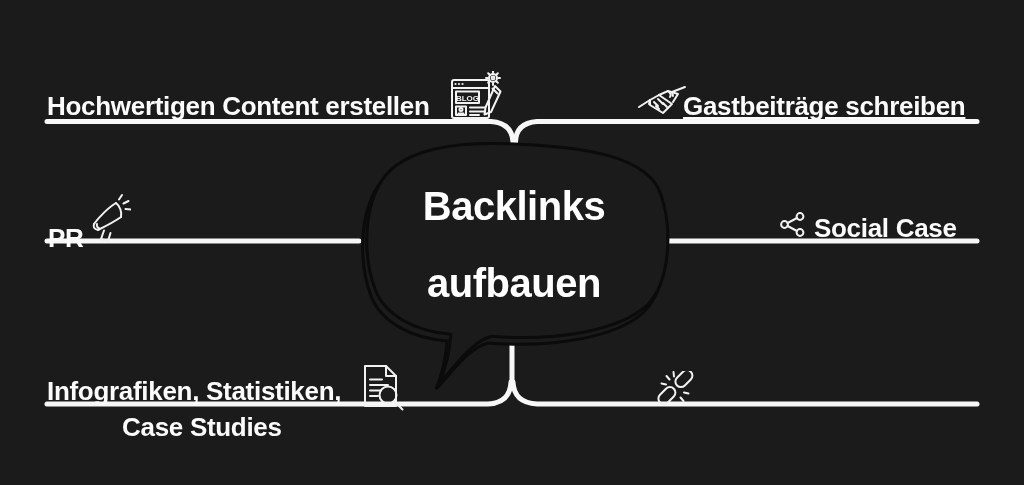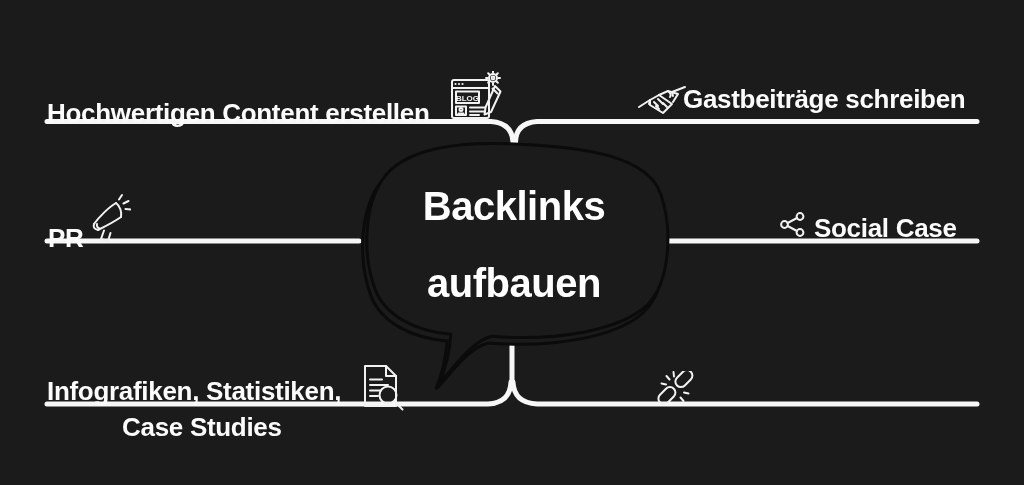--- a/index.html
+++ b/index.html
@@ -55,21 +55,21 @@
            C551,348 616,338 644,312
            C668,288 670,235 658,200
            C645,163 585,153 516,150 Z" fill="#1b1b1b" stroke="#0b0b0b" stroke-width="3"></path>
       <use href="#bubble-path" transform="translate(6,-5) scale(0.995)" fill="none" stroke="#0b0b0b" stroke-width="2.2"></use>
     </g>
   </svg>
 
   <div class="abs title-line" style="left:364px;top:182px;">Backlinks</div>
   <div class="abs title-line" style="left:364px;top:259px;text-align:center;">aufbauen</div>
 
-  <div class="abs label" style="left:47px;top:93px;margin-top:7px;">Hochwertigen Content erstellen</div>
+  <div class="abs label" style="left:47px;top:93px;">Hochwertigen Content erstellen</div>
   <svg class="abs ic" style="left:449px;top:71px;" width="53" height="51" viewBox="0 0 53 51">
     <rect x="3" y="9" width="37" height="38" rx="2"></rect>
     <line x1="3" y1="17" x2="40" y2="17"></line>
     <circle class="fill" cx="6.5" cy="13" r="1.1"></circle>
     <circle class="fill" cx="10" cy="13" r="1.1"></circle>
     <circle class="fill" cx="13.5" cy="13" r="1.1"></circle>
     <rect x="7" y="20.5" width="23" height="11.5"></rect>
     <text x="18.5" y="29.5" font-size="8" text-anchor="middle">BLOG</text>
     <rect x="7" y="35.5" width="10" height="8.5"></rect>
     <circle cx="12" cy="38.5" r="1.5"></circle>
@@ -86,21 +86,21 @@
 
   <svg class="abs ic" style="left:638px;top:83px;" width="48" height="42" viewBox="0 0 48 42">
     <path d="M47,4 L34,9"></path>
     <path d="M1,24 L12,17"></path>
     <path d="M12,17 l9,-5 13,9 -9,9 -13,-8 z"></path>
     <path d="M21,12 l9,-4 10,3 -5,8"></path>
     <path d="M30,8 q4,3 2,6"></path>
     <path d="M16,19 l4,4 M20,16 l5,5 M25,20 l4,4 M18,23 l3,3" stroke-width="1.3"></path>
     <path d="M12,17 l-1,4 M34,9 l1,4" stroke-width="1.3"></path>
   </svg>
-  <div class="abs label" style="left:683px;top:86px;">Gastbeiträge schreiben</div>
+  <div class="abs label" style="left:683px;top:93px;text-decoration:underline;">Gastbeiträge schreiben</div>
 
   <div class="abs label" style="left:48px;top:225px;">PR</div>
   <svg class="abs ic" style="left:85px;top:193px;" width="46" height="50" viewBox="0 0 46 50">
     <path d="M9,31 C14,24 24,14 31,10"></path>
     <path d="M31,10 C35,13 37,19 36,24"></path>
     <path d="M36,24 C29,29 19,34 13,37"></path>
     <path d="M9,31 C8,34 9,36 13,37"></path>
     <path d="M12,31 a3.5,3.5 0 0 0 2.5,4.5" stroke-width="1.4"></path>
     <path d="M19,37.5 l-3,8.5 7,2 2.5,-8"></path>
     <path d="M34,6.5 l3,-4.5 M38.5,10.5 l5,-2.5 M40.5,16 l5.5,0.5" stroke-width="1.6"></path>

